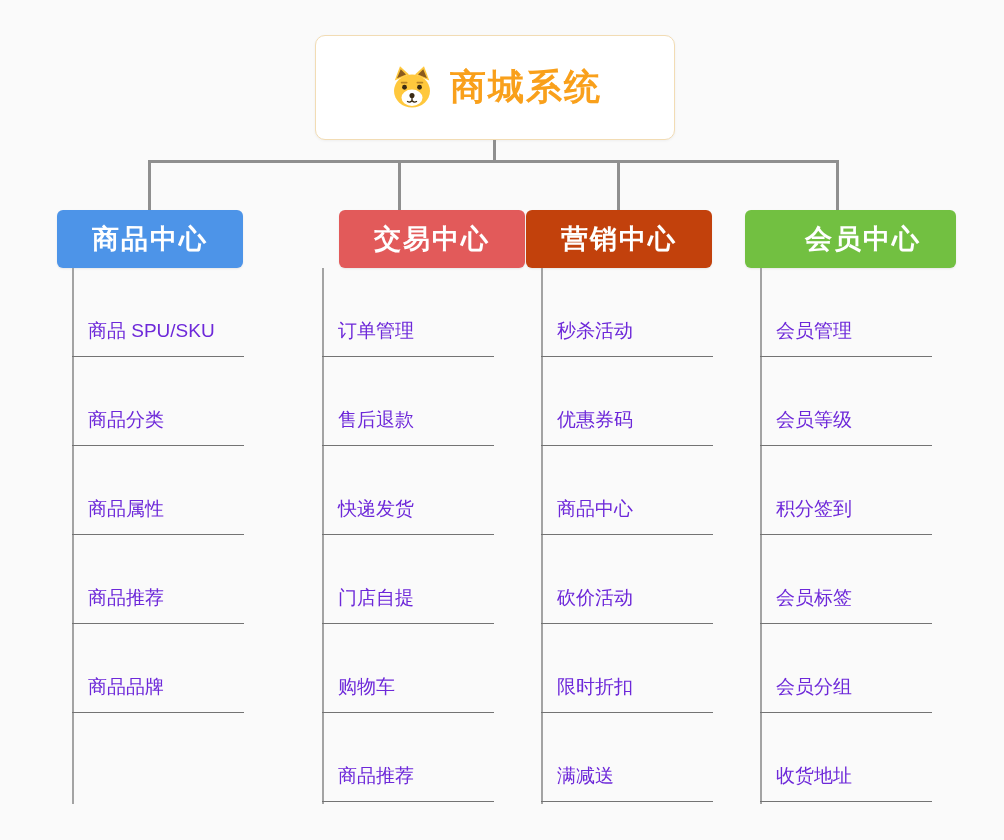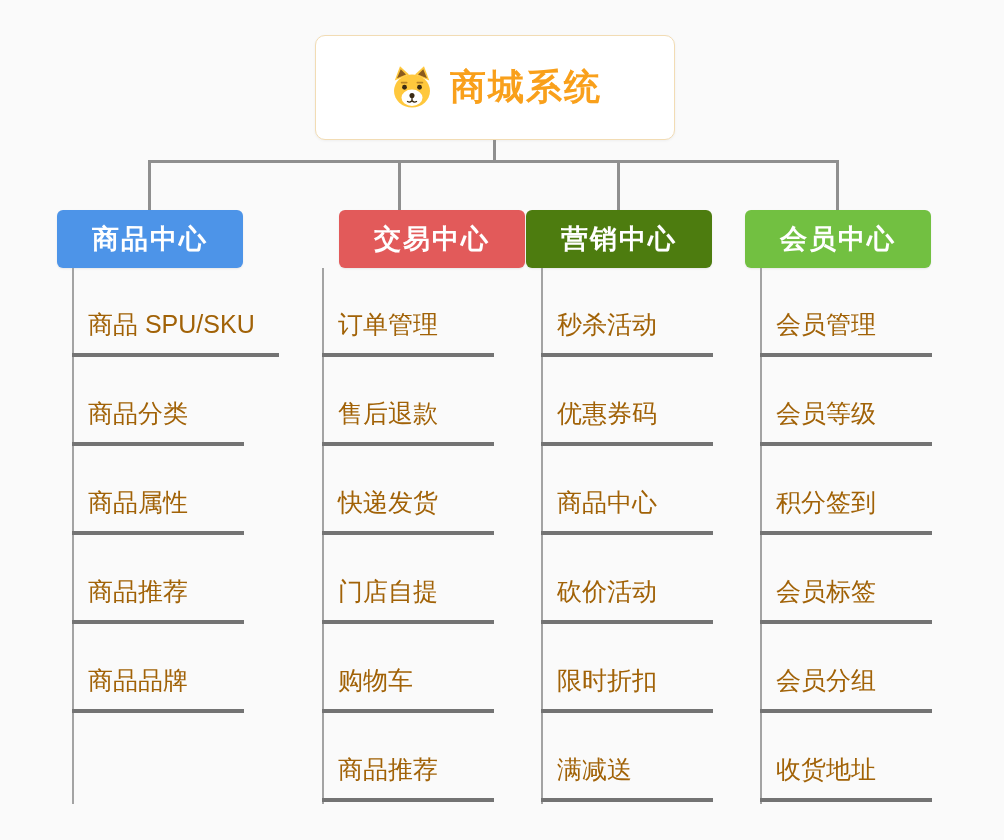--- a/index.html
+++ b/index.html
@@ -97,23 +97,23 @@
   .child {
     height: 89px;
     display: flex;
     align-items: flex-end;
     cursor: pointer;
   }
   .child-label {
     display: inline-block;
     min-width: 132px;
     padding: 0 24px 12px 16px;
-    border-bottom: 4px solid #737373;
-    font-size: 25px;
-    color: #a16207;
+    border-bottom: 1px solid #737373;
+    font-size: 19px;
+    color: #6d28d9;
     white-space: nowrap;
   }
 </style>
 </head>
 <body>
 
 <div class="canvas">
 
   <div class="root-node">
     <span class="dog-icon-wrap">
@@ -194,21 +194,21 @@
       <span class="child-label">购物车</span>
     </div>
 
     <div class="child">
       <span class="child-label">商品推荐</span>
     </div>
   </div>
     </div>
 
     <div class="branch" style="left: 526px;">
-      <div class="branch-header" style="background: #4d7c0f;">营销中心</div>
+      <div class="branch-header" style="background: #c2410c;">营销中心</div>
       <div class="branch-vline"></div>
       <div class="children">
     <div class="child">
       <span class="child-label">秒杀活动</span>
     </div>
 
     <div class="child">
       <span class="child-label">优惠券码</span>
     </div>
 
@@ -224,21 +224,21 @@
       <span class="child-label">限时折扣</span>
     </div>
 
     <div class="child">
       <span class="child-label">满减送</span>
     </div>
   </div>
     </div>
 
     <div class="branch" style="left: 745px;">
-      <div class="branch-header" style="background: rgb(114, 192, 65);">会员中心</div>
+      <div class="branch-header" style="background: rgb(114, 192, 65); padding-left: 25px;">会员中心</div>
       <div class="branch-vline"></div>
       <div class="children">
     <div class="child">
       <span class="child-label">会员管理</span>
     </div>
 
     <div class="child">
       <span class="child-label">会员等级</span>
     </div>
 

